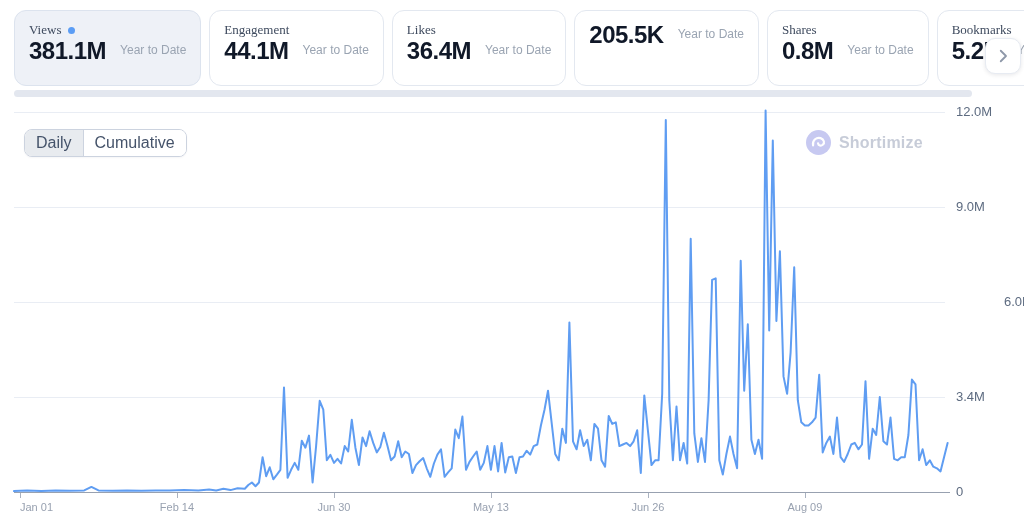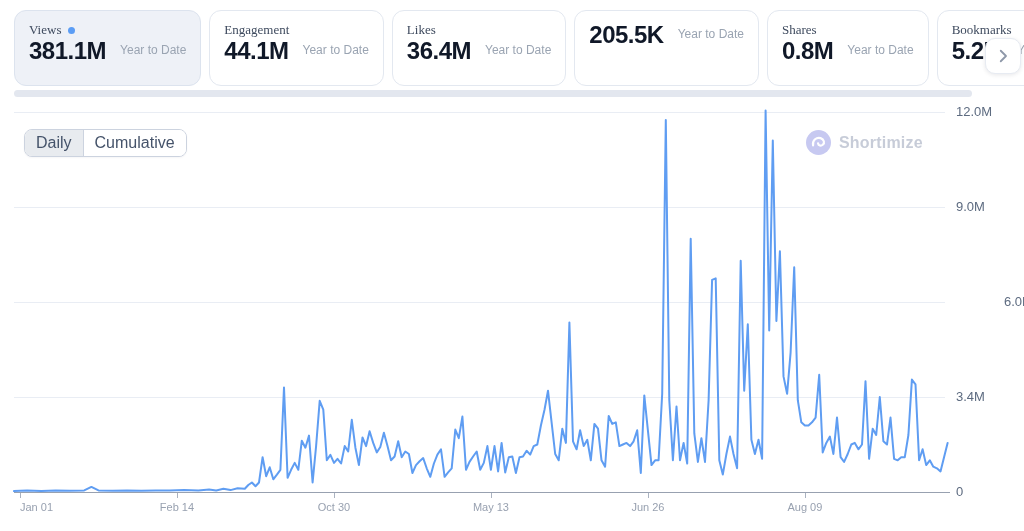--- a/index.html
+++ b/index.html
@@ -146,21 +146,21 @@
     <div class="axisline"></div>
     <svg id="lineSvg" width="936" height="380" viewBox="0 0 936 380" preserveAspectRatio="none">
       <polyline id="seriesLine" fill="none" stroke-width="2" stroke-linejoin="round" stroke-linecap="round" points="0.0,379.1 13.1,378.4 27.4,379.1 41.7,378.4 55.9,378.7 70.2,378.4 77.4,374.9 84.5,378.4 98.8,378.7 113.0,378.4 127.3,378.7 141.6,378.4 155.8,378.4 170.1,378.1 184.4,378.4 195.1,377.5 202.2,378.4 209.4,376.8 216.5,378.1 223.6,376.2 230.8,376.8 234.3,373.0 237.9,370.5 241.5,374.3 245.0,370.5 248.6,345.2 252.2,364.2 255.7,355.3 259.3,367.3 262.9,362.6 266.4,357.8 270.0,275.5 273.6,365.8 277.1,357.8 280.7,350.9 284.3,357.8 287.8,328.7 291.4,335.7 295.0,323.6 298.6,370.5 302.1,334.1 305.7,288.8 309.3,297.7 312.8,348.3 316.4,342.9 320.0,350.9 323.5,346.8 327.1,351.5 330.7,334.1 334.2,339.5 337.8,307.8 341.4,335.7 344.9,353.1 348.5,325.5 352.1,334.1 355.6,319.2 359.2,330.9 362.8,340.4 366.3,335.0 369.9,320.8 373.5,334.1 377.0,348.3 380.6,344.5 384.2,329.3 387.7,345.2 391.3,339.5 394.9,342.0 398.4,361.0 402.0,353.1 405.6,349.3 409.2,346.1 412.7,356.3 416.3,364.8 419.9,351.5 423.4,342.6 427.0,337.3 430.6,364.8 434.1,360.4 437.7,356.3 441.3,317.6 444.8,326.2 448.4,304.6 452.0,357.8 455.5,349.9 459.1,344.5 462.7,339.5 466.2,357.8 469.8,350.9 473.4,334.1 476.9,357.8 480.5,334.1 484.1,359.4 487.6,330.9 491.2,360.4 494.8,345.2 498.3,344.5 501.9,361.0 505.5,345.2 509.0,344.5 512.6,338.8 516.2,342.6 519.7,334.1 523.3,332.5 526.9,313.5 530.5,297.7 534.0,278.7 537.6,310.3 541.2,342.0 544.7,348.3 548.3,316.7 551.9,330.9 555.4,210.6 559.0,329.3 562.6,337.3 566.1,318.3 569.7,334.1 573.3,327.8 576.8,348.3 580.4,311.9 584.0,316.7 587.5,348.3 591.1,354.7 594.7,304.0 598.2,311.9 601.8,310.3 605.4,334.1 608.9,332.5 612.5,330.9 616.1,334.1 619.6,329.3 623.2,318.3 626.8,361.0 630.3,283.4 633.9,318.3 637.5,353.1 641.1,348.3 644.6,348.3 648.2,281.8 651.8,7.9 655.3,288.2 658.9,348.3 662.5,294.5 666.0,348.3 669.6,330.9 673.2,351.5 676.7,126.7 680.3,321.4 683.9,349.9 687.4,326.2 691.0,349.9 694.6,288.2 698.1,167.8 701.7,166.3 705.3,348.3 708.8,362.6 712.4,342.0 716.0,324.6 719.5,342.0 723.1,356.3 726.7,148.8 730.2,278.7 733.8,212.2 737.4,327.8 740.9,342.0 744.5,327.8 748.1,346.8 751.6,-1.6 755.2,218.5 758.8,28.5 762.4,209.0 765.9,139.3 769.5,264.4 773.1,281.8 776.6,240.7 780.2,155.2 783.8,288.2 787.3,310.3 790.9,313.5 794.5,313.5 798.0,310.3 801.6,305.6 805.2,262.8 808.7,340.4 812.3,330.9 815.9,324.6 819.4,342.0 823.0,305.6 826.6,345.2 830.1,349.9 833.7,342.0 837.3,332.5 840.8,330.9 844.4,337.3 848.0,332.5 851.5,269.2 855.1,346.8 858.7,316.7 862.2,323.0 865.8,285.0 869.4,329.3 873.0,332.5 876.5,305.6 880.1,346.8 883.7,348.3 887.2,345.2 890.8,345.2 894.4,323.0 897.9,267.6 901.5,272.3 905.1,348.3 908.6,337.3 912.2,353.1 915.8,348.3 919.3,354.7 922.9,356.3 926.5,359.4 933.6,330.9" stroke="#5f9df2"></polyline>
     </svg>
     <div id="xAxisLayer">
         <div class="xtick" style="left: 20px;"></div>
         <div class="xtick-label" style="left: 20px;">Jan 01</div>
         <div class="xtick" style="left: 176.979px;"></div>
         <div class="xtick-label center" style="left: 176.979px;">Feb 14</div>
         <div class="xtick" style="left: 333.958px;"></div>
-        <div class="xtick-label center" style="left: 333.958px;">Oct 30</div>
+        <div class="xtick-label center" style="left: 333.958px;">Jun 30</div>
         <div class="xtick" style="left: 490.936px;"></div>
         <div class="xtick-label center" style="left: 490.936px;">May 13</div>
         <div class="xtick" style="left: 647.915px;"></div>
         <div class="xtick-label center" style="left: 647.915px;">Jun 26</div>
         <div class="xtick" style="left: 804.894px;"></div>
         <div class="xtick-label center" style="left: 804.894px;">Aug 09</div>
       </div>
 
     <div class="toggle" id="granularityToggle">
         <div class="toggle-opt selected">Daily</div>

